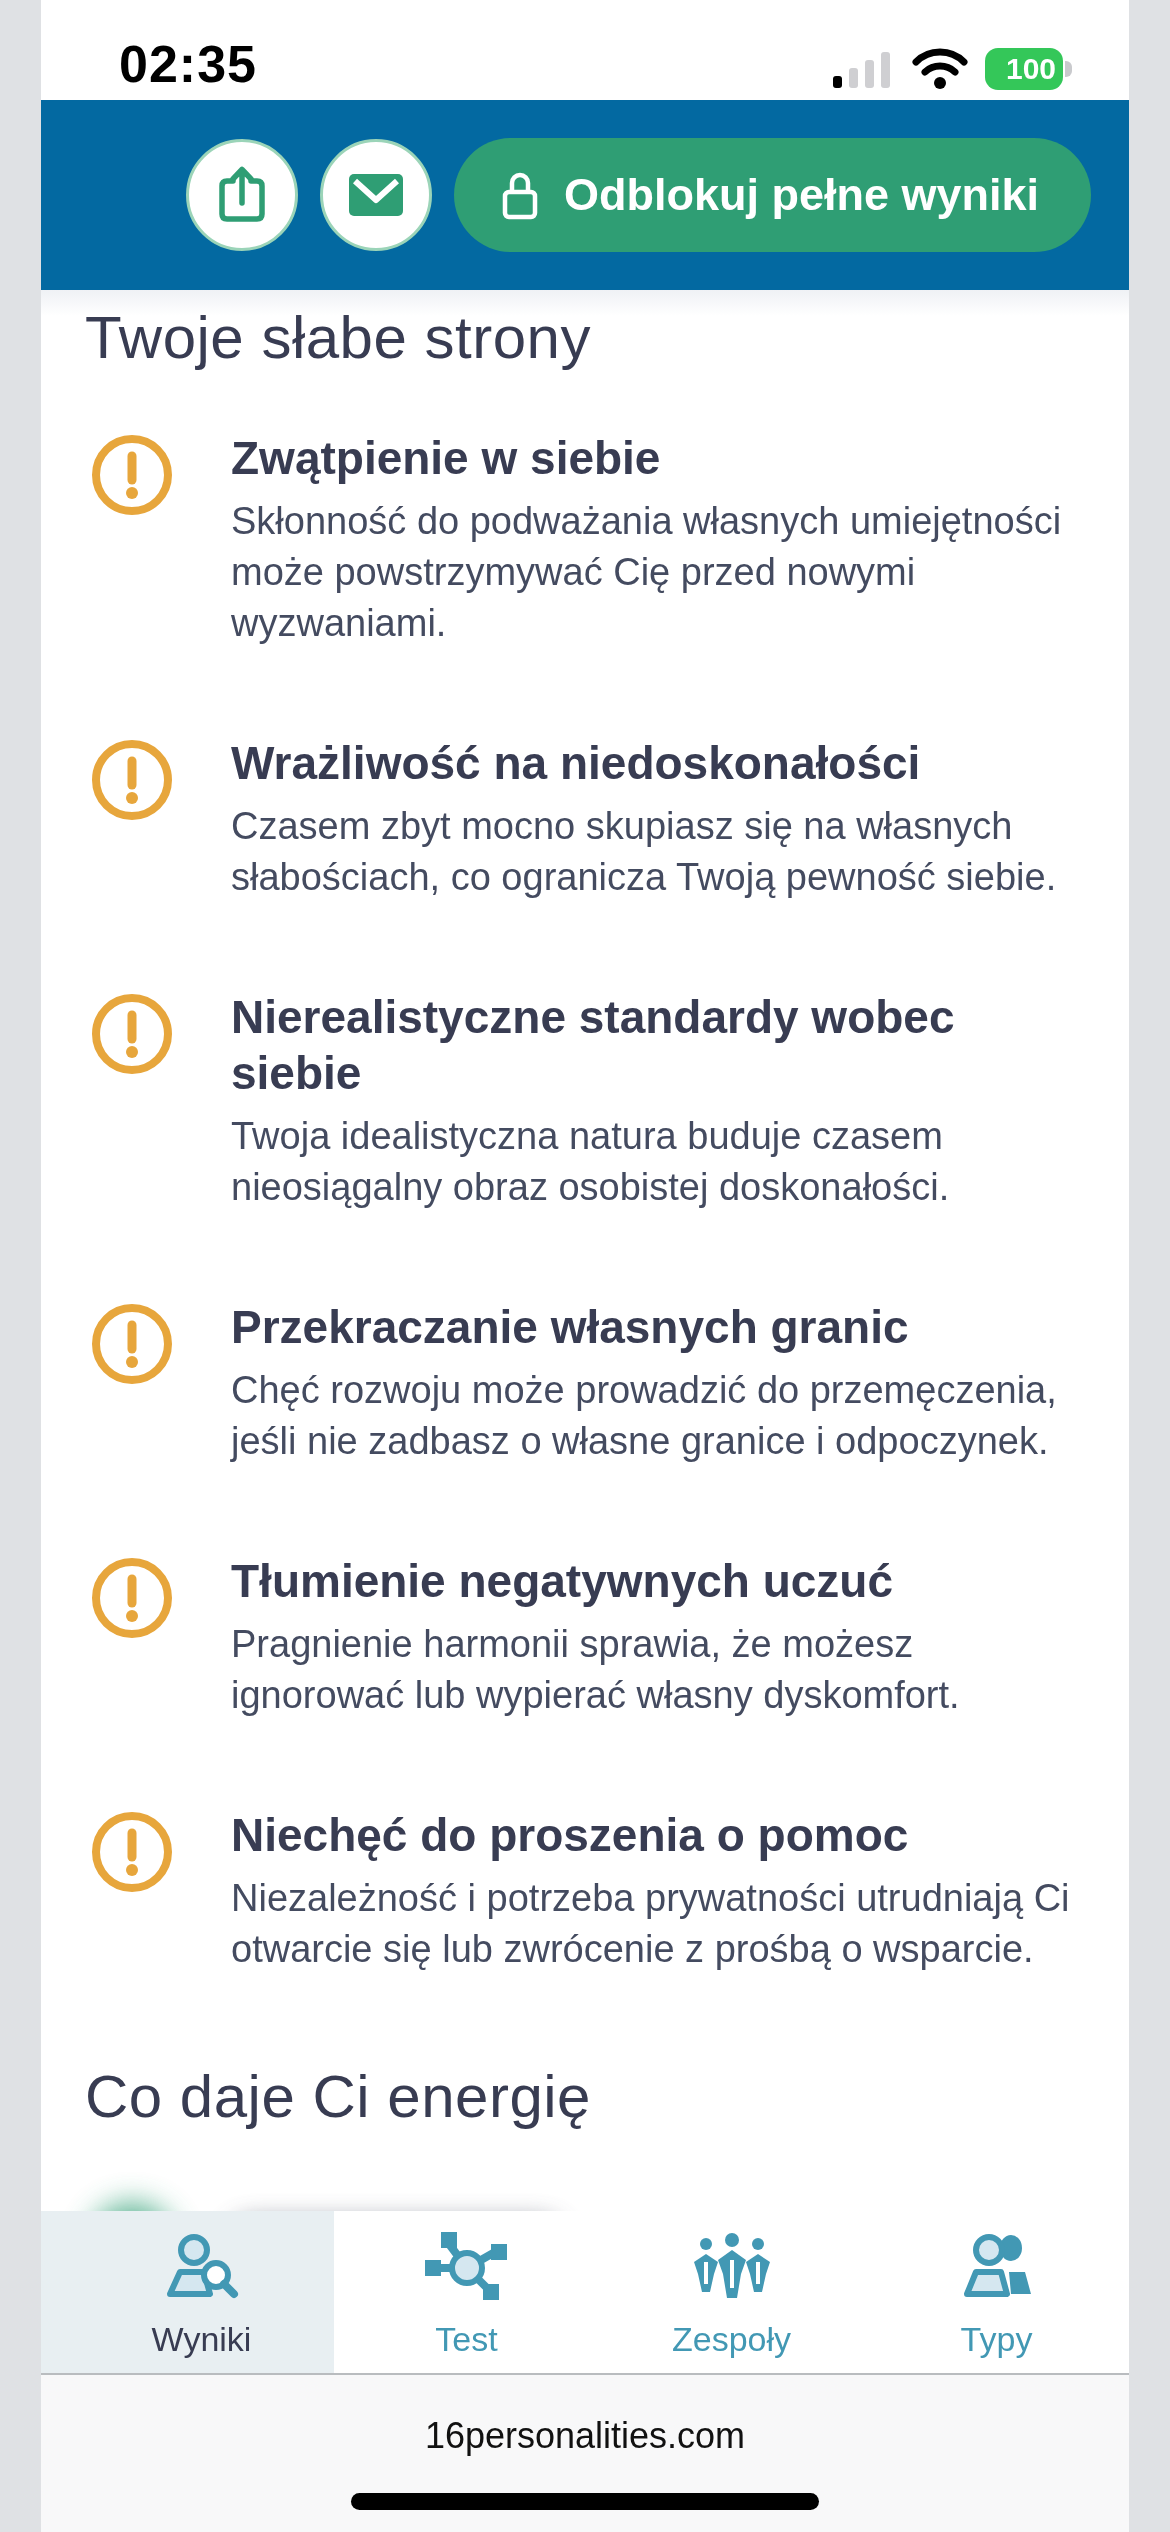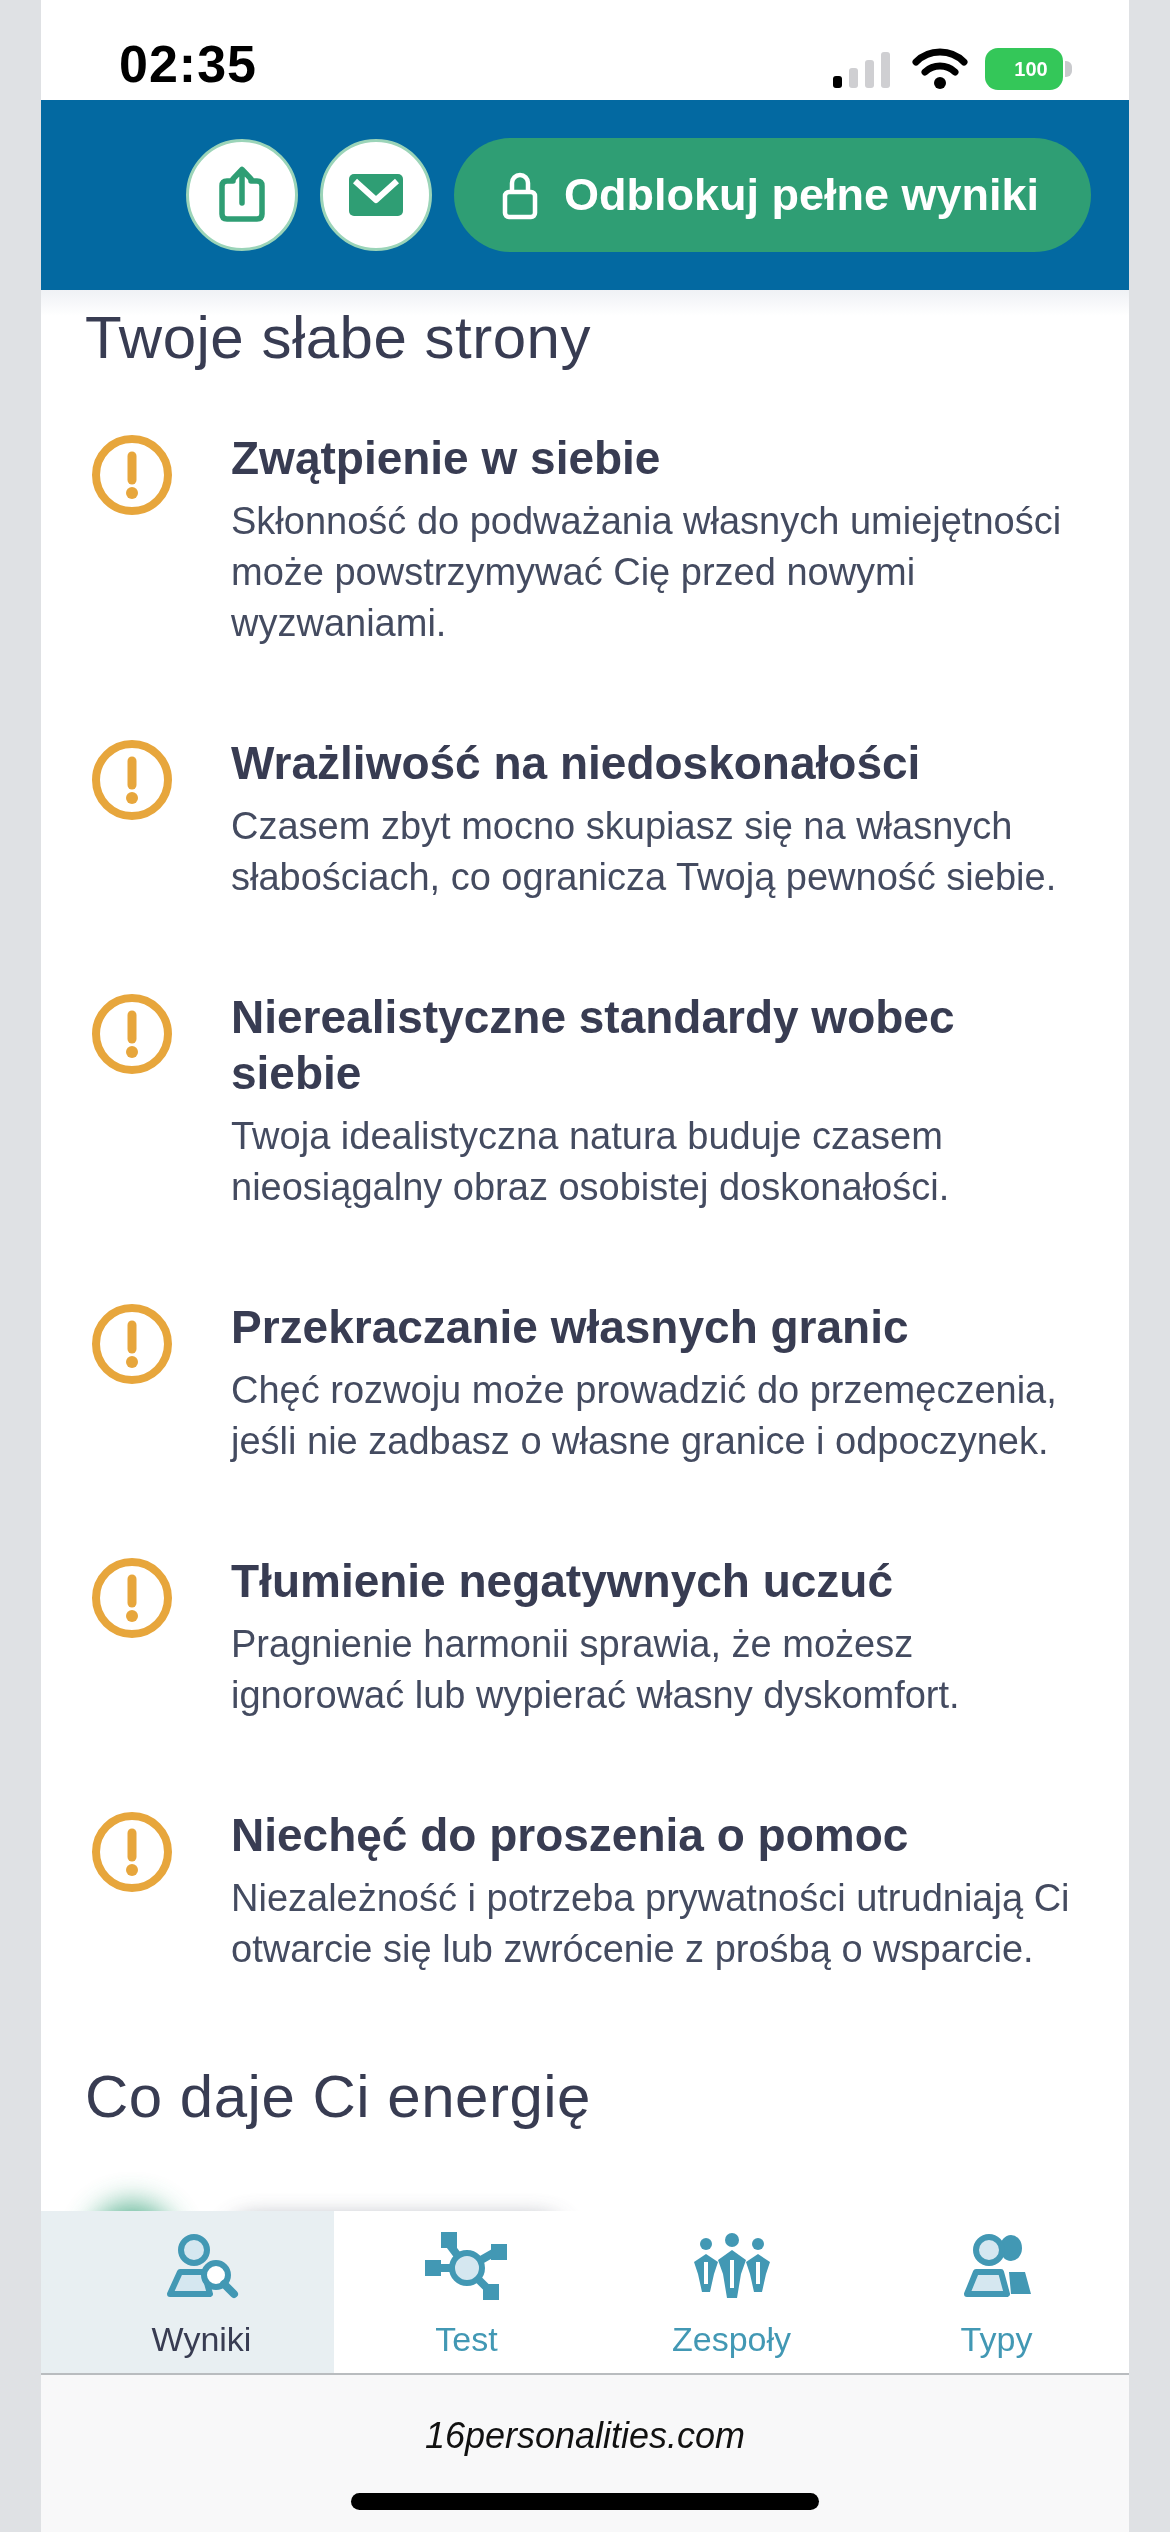--- a/index.html
+++ b/index.html
@@ -15,21 +15,21 @@
   .status-bar{
     position:absolute; top:0; left:0; right:0; height:100px;
     display:flex; align-items:flex-end; justify-content:space-between;
     padding:0 66px 6px 78px; color:#000;
   }
   .status-time{ font-size:52px; font-weight:700; letter-spacing:1px; }
   .status-icons{ display:flex; align-items:center; gap:16px; padding-bottom:4px; }
   .battery{
     position:relative; width:78px; height:42px; border-radius:13px;
     background:var(--ios-green); color:#fff; display:flex; align-items:center; justify-content:center;
-    font-size:20px; font-weight:700;padding-left:14px;
+    font-size:30px; font-weight:700;padding-left:14px;
   }
   .battery-nub{
     position:absolute; right:-9px; top:13px; width:7px; height:16px;
     background:#c9cacd; border-radius:0 6px 6px 0;
   }
 
   
   .header{
     position:absolute; top:100px; left:0; right:0; height:190px;
     background:#0369a1; display:flex; align-items:center; justify-content:flex-end;
@@ -95,21 +95,21 @@
   .tab-label{ font-size:34px; font-weight:400; color:var(--teal); }
   .tab.active .tab-label{ color:var(--navy); font-weight:400; }
   .tab svg{ display:block; }
 
   
   .url-bar{
     position:absolute; left:0; right:0; bottom:0; height:159px;
     background:#f8f8f9; border-top:2px solid #b9bcbf; z-index:11;
     display:flex; flex-direction:column; align-items:center;
   }
-  .url-text{ margin-top:40px; font-size:36px; color:#111;font-style:italic; }
+  .url-text{ margin-top:40px; font-size:36px; color:#111; }
   .home-indicator{
     position:absolute; bottom:22px; left:50%; transform:translateX(-50%);
     width:468px; height:17px; border-radius:9px; background:#000; cursor:grab;
   }
 </style>
 </head>
 <body>
 
 <div class="screen">
 

